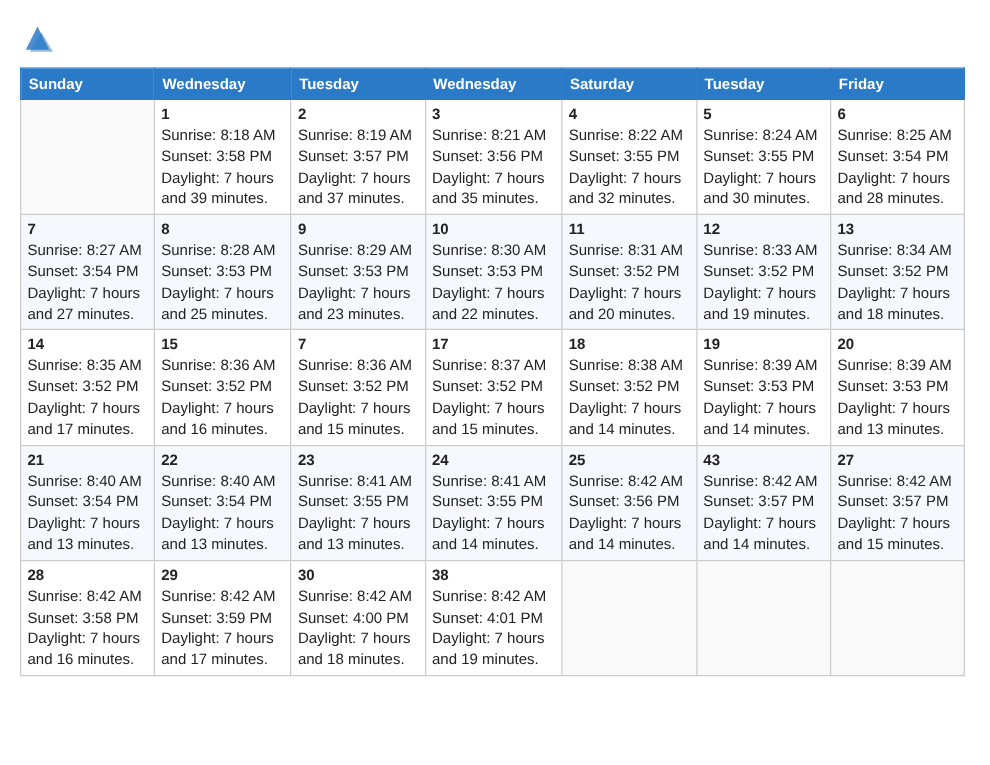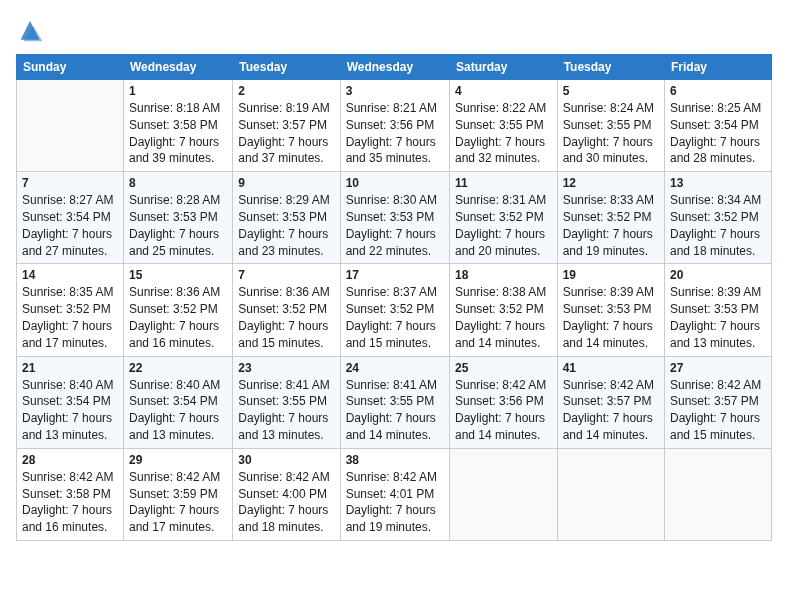--- a/index.html
+++ b/index.html
@@ -240,21 +240,21 @@
           </td>
           <td>
             <span class="day-number">24</span>
             <div class="day-info">Sunrise: 8:41 AM<br>Sunset: 3:55 PM<br>Daylight: 7 hours and 14 minutes.</div>
           </td>
           <td>
             <span class="day-number">25</span>
             <div class="day-info">Sunrise: 8:42 AM<br>Sunset: 3:56 PM<br>Daylight: 7 hours and 14 minutes.</div>
           </td>
           <td>
-            <span class="day-number">41</span>
+            <span class="day-number">43</span>
             <div class="day-info">Sunrise: 8:42 AM<br>Sunset: 3:57 PM<br>Daylight: 7 hours and 14 minutes.</div>
           </td>
           <td>
             <span class="day-number">27</span>
             <div class="day-info">Sunrise: 8:42 AM<br>Sunset: 3:57 PM<br>Daylight: 7 hours and 15 minutes.</div>
           </td>
         </tr>
         <tr>
           <td>
             <span class="day-number">28</span>

